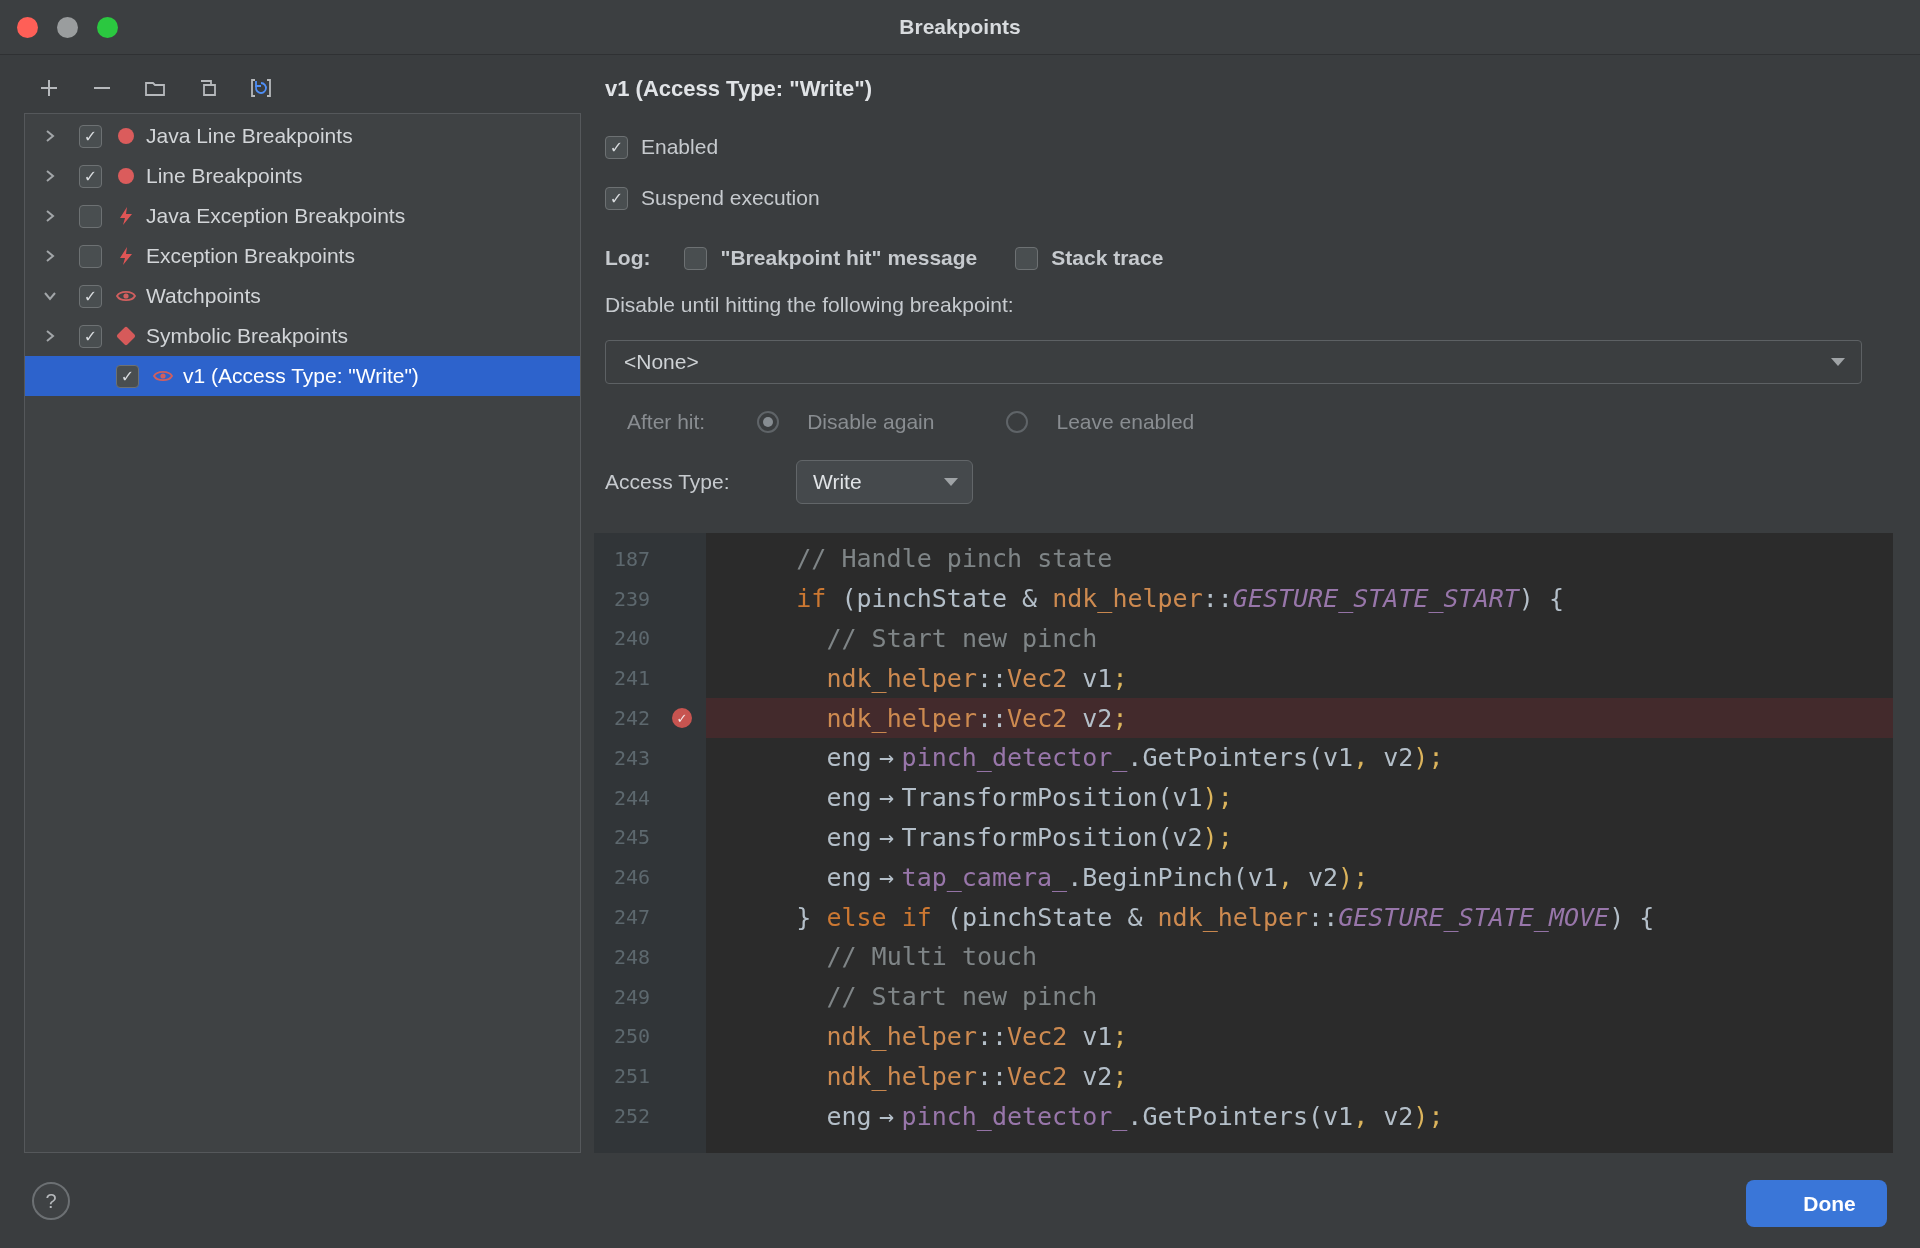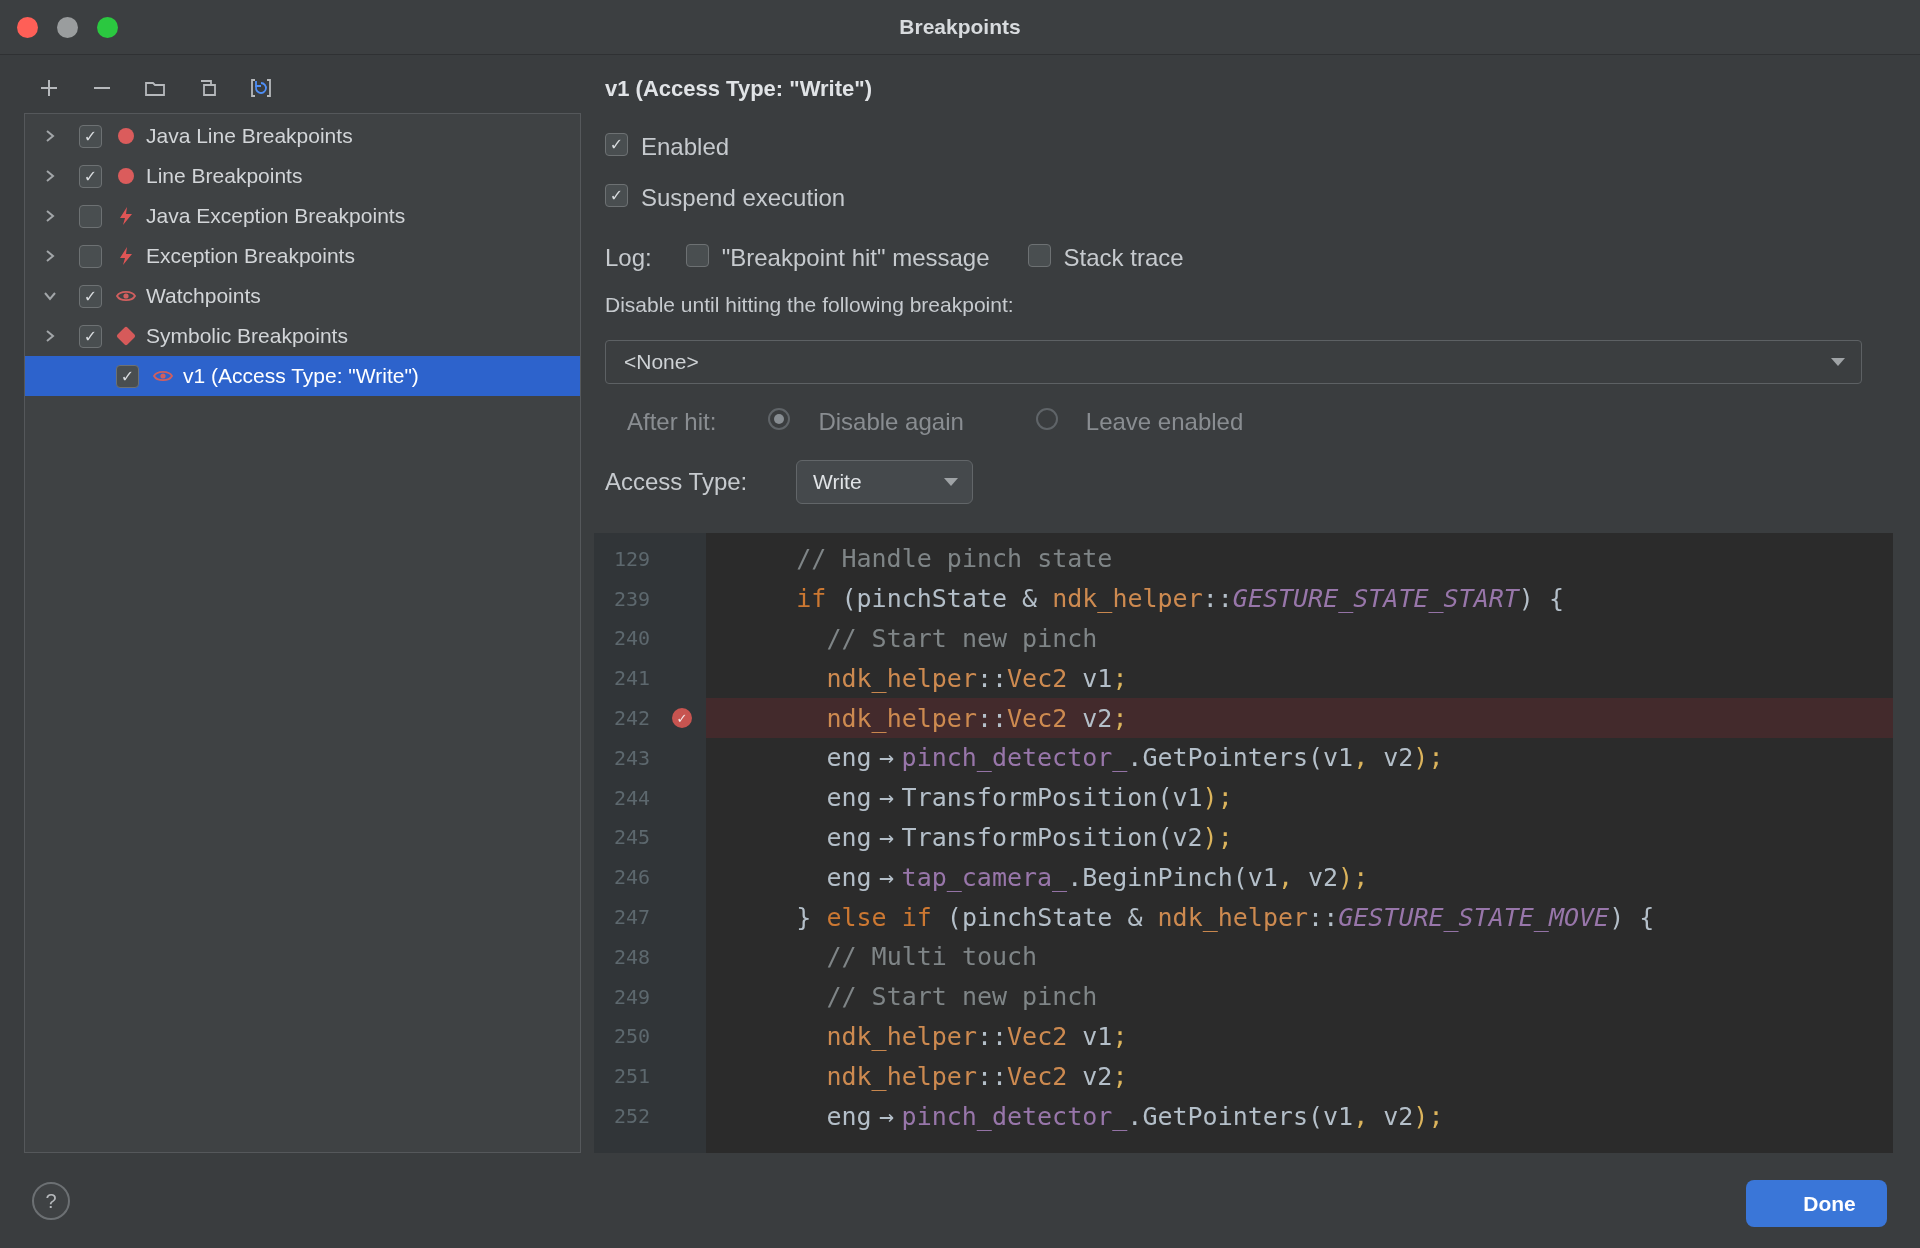--- a/index.html
+++ b/index.html
@@ -29,25 +29,25 @@
   .tspacer{width:78px;flex:none;}
   .cb{width:23px;height:23px;flex:none;border-radius:4px;background:#494e50;border:1px solid #6d7173;
     box-sizing:border-box;display:flex;align-items:center;justify-content:center;}
   .cb.checked::after{content:"\2713";font-family:"DejaVu Sans",sans-serif;font-size:16px;font-weight:bold;color:#d9dcdf;}
   .trow .cb{margin-right:12px;}
   .ticon{width:24px;height:24px;flex:none;margin-right:8px;display:flex;align-items:center;justify-content:center;}
   .ti-circle{width:16px;height:16px;border-radius:50%;background:#db5c5c;}
   .ti-diamond{width:14px;height:14px;background:#d65a5a;transform:rotate(45deg);border-radius:2px;}
   
   .detail-header{position:absolute;left:605px;top:76px;font-size:22px;font-weight:bold;color:#e0e3e6;}
-  .drow{position:absolute;display:flex;align-items:flex-start;font-size:24px;color:#c6cace;white-space:nowrap;}
+  .drow{position:absolute;display:flex;align-items:center;font-size:21px;color:#c6cace;white-space:nowrap;}
   .drow .cb{margin-right:13px;}
   #row-enabled{left:605px;top:133px;height:28px;}
   #row-suspend{left:605px;top:184px;height:28px;}
-  #row-log{left:605px;top:244px;height:28px;}
+  #row-log{left:605px;top:244px;height:28px;font-weight:bold;}
   #label-disable-until{position:absolute;left:605px;top:293px;font-size:21px;color:#c6cace;}
   .dropdown{position:absolute;left:605px;top:340px;width:1257px;height:44px;box-sizing:border-box;
     background:#3b3e40;border:1px solid #5d6164;border-radius:4px;display:flex;align-items:center;
     padding:0 18px;font-size:21px;color:#ced2d5;}
   .caret{position:absolute;right:16px;top:50%;transform:translateY(-4px);width:0;height:0;
     border-left:7px solid transparent;border-right:7px solid transparent;border-top:8px solid #9fa3a6;}
   #row-afterhit{left:627px;top:408px;height:28px;color:#898d91;gap:16px;}
   .radio{width:22px;height:22px;border-radius:50%;border:2px solid #5f6468;box-sizing:border-box;position:relative;flex:none;}
   .radio.selected::after{content:"";position:absolute;left:4px;top:4px;right:4px;bottom:4px;border-radius:50%;background:#878d92;}
   #row-access{left:605px;top:468px;height:28px;}
@@ -254,21 +254,21 @@
 <div class="drow" id="row-access">
   <span>Access Type:</span>
 </div>
 <div class="combo">
   <span>Write</span>
   <span class="caret" style="right:14px;"></span>
 </div>
 
 <div class="code-panel" id="code">
     <div class="cl">
-      <span class="ln">129</span>
+      <span class="ln">187</span>
       <span class="gut"></span>
       <span class="codeln">      <span class="tk-c">// Handle pinch state</span></span>
     </div>
     <div class="cl">
       <span class="ln">239</span>
       <span class="gut"></span>
       <span class="codeln">      <span class="tk-k">if</span><span class="tk-w"> (pinchState &amp; </span><span class="tk-t">ndk_helper</span><span class="tk-w">::</span><span class="tk-pi">GESTURE_STATE_START</span><span class="tk-w">) {</span></span>
     </div>
     <div class="cl">
       <span class="ln">240</span>

